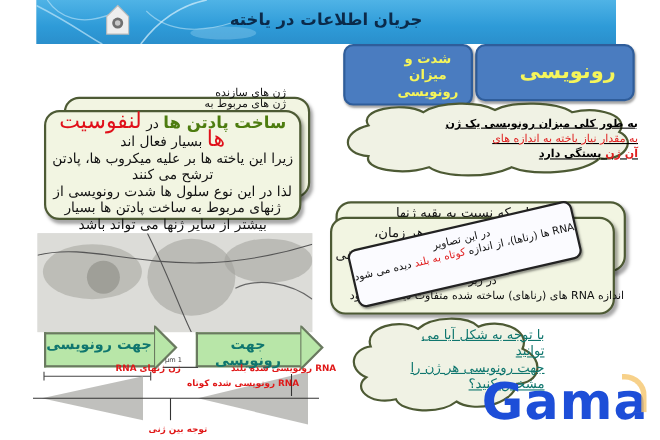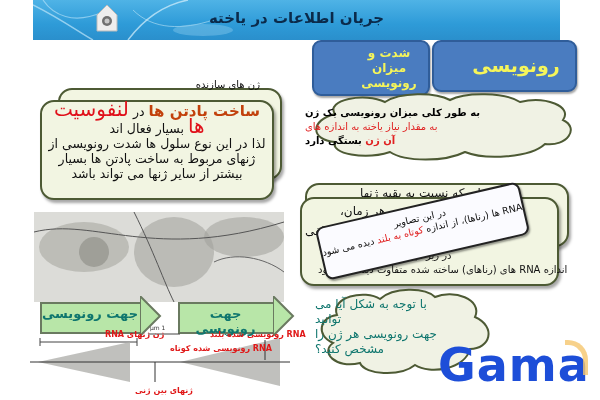--- a/index.html
+++ b/index.html
@@ -8,33 +8,33 @@
   .header svg.deco{position:absolute;left:0;top:0;}
   .title{position:absolute;left:0;right:0;top:9px;text-align:center;font-weight:bold;font-size:15px;color:#0b2a4a;direction:rtl;}
   .home{position:absolute;left:63px;top:3px;width:22px;height:30px;}
 
   .btn{position:absolute;background:#4a7cc0;border:2px solid #2f5d9a;border-radius:9px;color:#f5f55a;font-weight:bold;text-align:center;direction:rtl;display:flex;align-items:center;justify-content:center;line-height:1.25;box-shadow:1px 2px 2px rgba(0,0,0,0.35);}
   .btn-transcription{left:432px;top:40px;width:118px;height:48px;font-size:19px;padding-left:23px;}
   .btn-intensity{left:312px;top:40px;width:78px;height:52px;font-size:12px;padding-left:36px;}
 
   .cloud{position:absolute;}
   .cloud svg{position:absolute;left:0;top:0;}
-  .cloud .txt{position:absolute;left:0;right:0;text-align:left;direction:rtl;}
+  .cloud .txt{position:absolute;left:0;right:0;text-align:right;direction:rtl;text-decoration:underline;}
   .cloud1{left:305px;top:92px;width:275px;height:70px;}
   .cloud1 .txt{top:14px;font-size:10px;font-weight:bold;line-height:14px;}
   .red{color:#e02020;}
   .cloud2{left:315px;top:287px;width:180px;height:90px;}
   .cloud2 .txt{top:10px;font-size:12px;line-height:15px;color:#0f766e;}
 
   .card{position:absolute;background:#f2f5e2;border:2px solid #4d5a34;border-radius:14px;box-shadow:2px 3px 3px rgba(0,0,0,0.35);}
   .card-back{left:58px;top:88px;width:220px;height:88px;}
   .card-front{left:40px;top:100px;width:230px;height:96px;}
   .lt-head{position:absolute;left:0;right:0;top:80px;font-size:10px;line-height:10px;color:#111;direction:rtl;}
   .lt-main{position:absolute;left:44px;top:102px;width:226px;text-align:center;direction:rtl;font-size:12.5px;line-height:15px;color:#111;}
-  .lt-main .big{font-size:15px;font-weight:bold;color:#c2410c;}
+  .lt-main .big{font-size:15px;font-weight:bold;color:#4d7c0f;}
   .lt-main .redsoft{color:#e0101a;font-size:20px;}
 
   .card-r-back{left:305px;top:183px;width:260px;height:60px;}
   .card-r-front{left:300px;top:197px;width:255px;height:85px;}
   .rt-line{position:absolute;direction:rtl;font-size:12px;color:#111;white-space:nowrap;}
   .tilted{position:absolute;left:318px;top:204px;width:205px;height:50px;background:#fbfbff;border:2px solid #222;border-radius:8px;transform:rotate(-13deg);transform-origin:center;text-align:center;direction:rtl;font-size:9.5px;line-height:12px;color:#111;box-shadow:1px 2px 2px rgba(0,0,0,0.4);}
 
   .micro{position:absolute;left:34px;top:212px;width:250px;height:90px;background:#d9d9d6;overflow:hidden;}
   .arrow{position:absolute;height:28px;}
   .arrow .body{position:absolute;left:0;top:0;height:28px;background:#b8e6a8;border:2px solid #6a7a60;border-right:none;}
@@ -76,29 +76,31 @@
   <div class="txt">
     <div>به طور کلی میزان رونویسی یک ژن</div>
     <div class="red" style="font-weight:normal">به مقدار نیاز یاخته به اندازه های</div>
     <div><span class="red">آن ژن</span> <span>بستگی دارد</span></div>
   </div>
 </div>
 
 <div class="card card-back"></div>
 <div class="lt-head" style="left:60px;width:200px;top:80px;">
   <div>ژن های سازنده</div>
+  <div>ژن های مربوط به</div>
 </div>
 <div class="card card-front"></div>
 <div class="lt-main">
   <div>
     <span class="big">ساخت پادتن ها</span>
     <span>در</span>
     <span class="redsoft">لنفوسیت ها</span>
     <span>بسیار فعال اند</span>
   </div>
+  <div>زیرا این یاخته ها بر علیه میکروب ها، پادتن ترشح می کنند</div>
   <div>لذا در این نوع سلول ها شدت رونویسی از ژنهای مربوط به ساخت پادتن ها بسیار بیشتر از سایر ژنها می تواند باشد</div>
 </div>
 
 <div class="micro">
   <svg width="250" height="90">
     <rect width="250" height="90" fill="#dcdcd8"></rect>
     <ellipse cx="50" cy="35" rx="45" ry="25" fill="#a8a8a2" opacity="0.6"></ellipse>
     <ellipse cx="140" cy="40" rx="40" ry="35" fill="#9a9a94" opacity="0.5"></ellipse>
     <ellipse cx="210" cy="25" rx="40" ry="20" fill="#a0a09a" opacity="0.55"></ellipse>
     <ellipse cx="60" cy="40" rx="15" ry="15" fill="#8a8a84" opacity="0.6"></ellipse>
@@ -132,21 +134,21 @@
     <path d="M8,32 L100,12 L100,52 Z" fill="#b0b0ac" opacity="0.8"></path>
     <path d="M150,32 L250,8 L250,56 Z" fill="#b0b0ac" opacity="0.8"></path>
     <line x1="0" y1="32" x2="260" y2="32" stroke="#333" stroke-width="1"></line>
     <line x1="125" y1="32" x2="125" y2="52" stroke="#333"></line>
     <line x1="235" y1="10" x2="235" y2="30" stroke="#333"></line>
   </svg>
   <div class="lbl" style="left:75px;top:0px;">ژن ژنهای RNA</div>
   <div class="lbl" style="left:120px;top:-6px;color:#333;font-weight:normal;font-size:6px;">1 µm</div>
   <div class="lbl" style="left:180px;top:0px;">RNA رونویسی شده بلند</div>
   <div class="lbl" style="left:140px;top:14px;">RNA رونویسی شده کوتاه</div>
-  <div class="lbl" style="left:105px;top:56px;">ژنهای بین ژنی</div>
+  <div class="lbl" style="left:105px;top:56px;">توجه بین ژنی</div>
 </div>
 
 <div class="card card-r-back"></div>
 <div class="rt-line" style="left:360px;top:186px;">در ژن های که نسبت به بقیه ژنها</div>
 <div class="card card-r-front"></div>
 <div class="rt-line" style="left:340px;top:204px;">به این دلیل که در هر زمان،</div>
 <div class="rt-line" style="left:305px;top:224px;">RNA ها در مراحل مختلفی</div>
 <div class="rt-line" style="left:370px;top:250px;font-size:10px;">در زیر میکروسکوپ</div>
 <div class="rt-line red" style="left:318px;top:264px;font-size:10px;">اندازه RNA های (رناهای) ساخته شده متفاوت دیده می شود</div>
 

